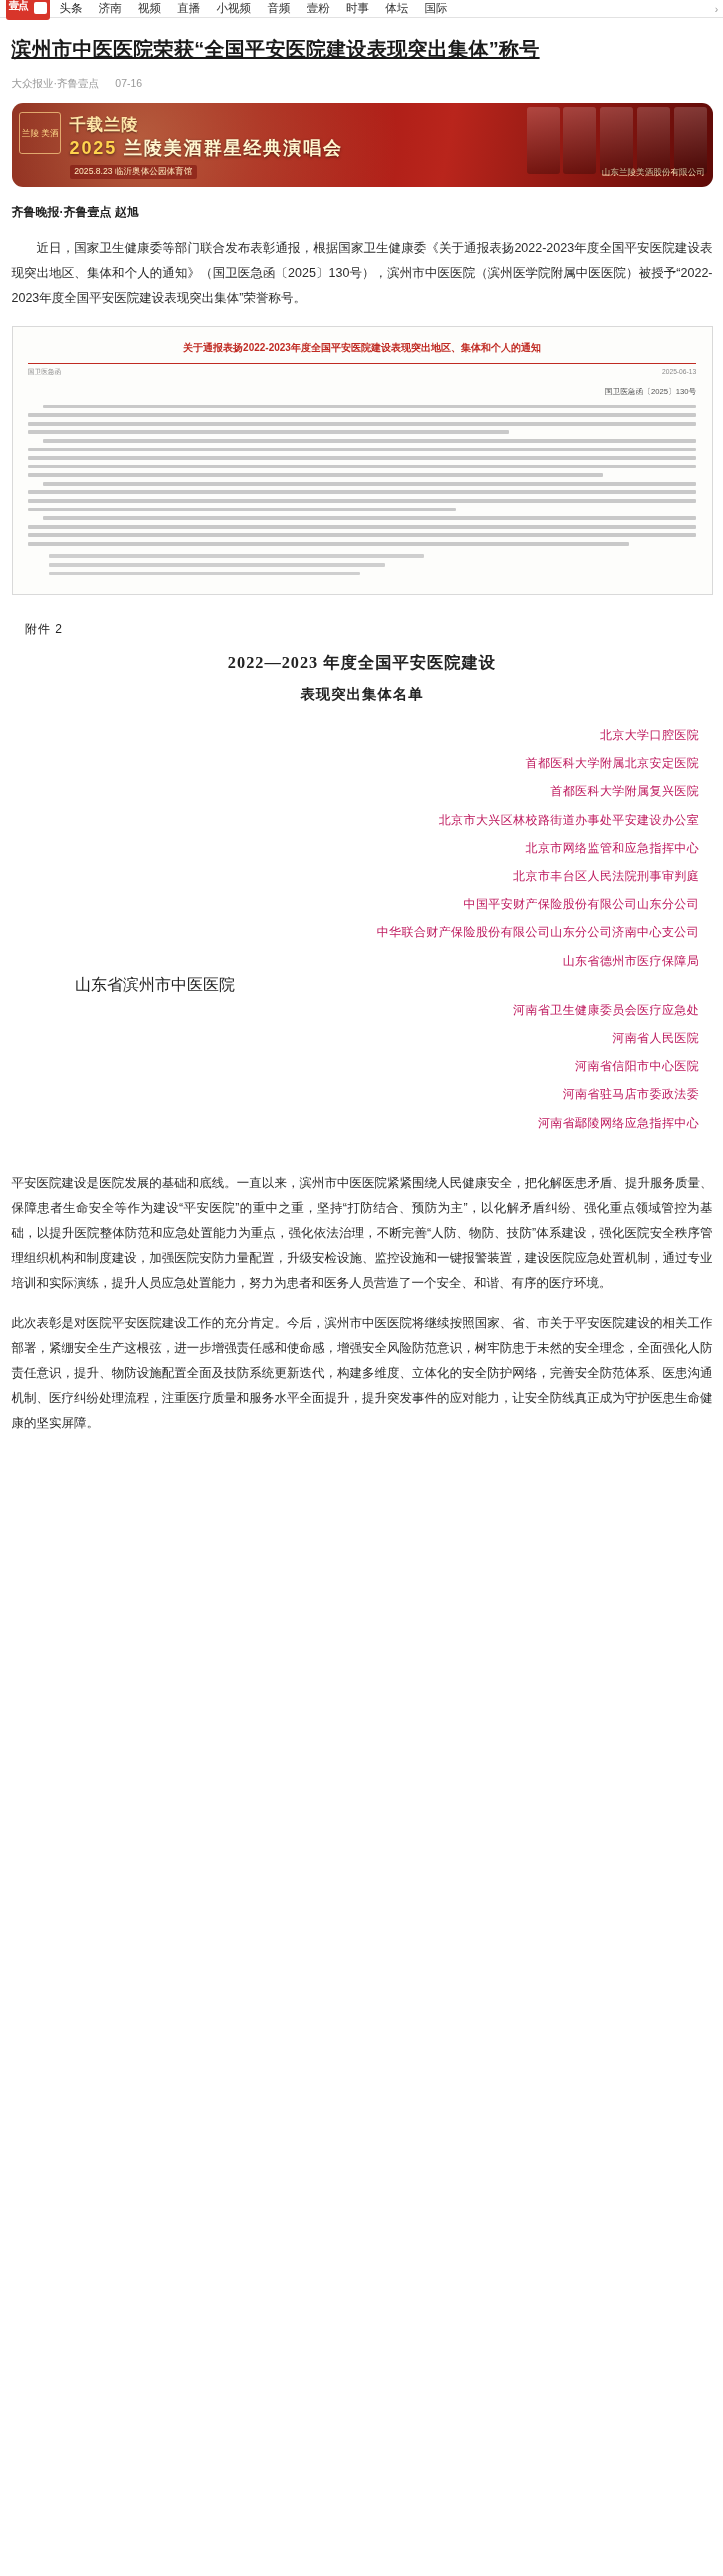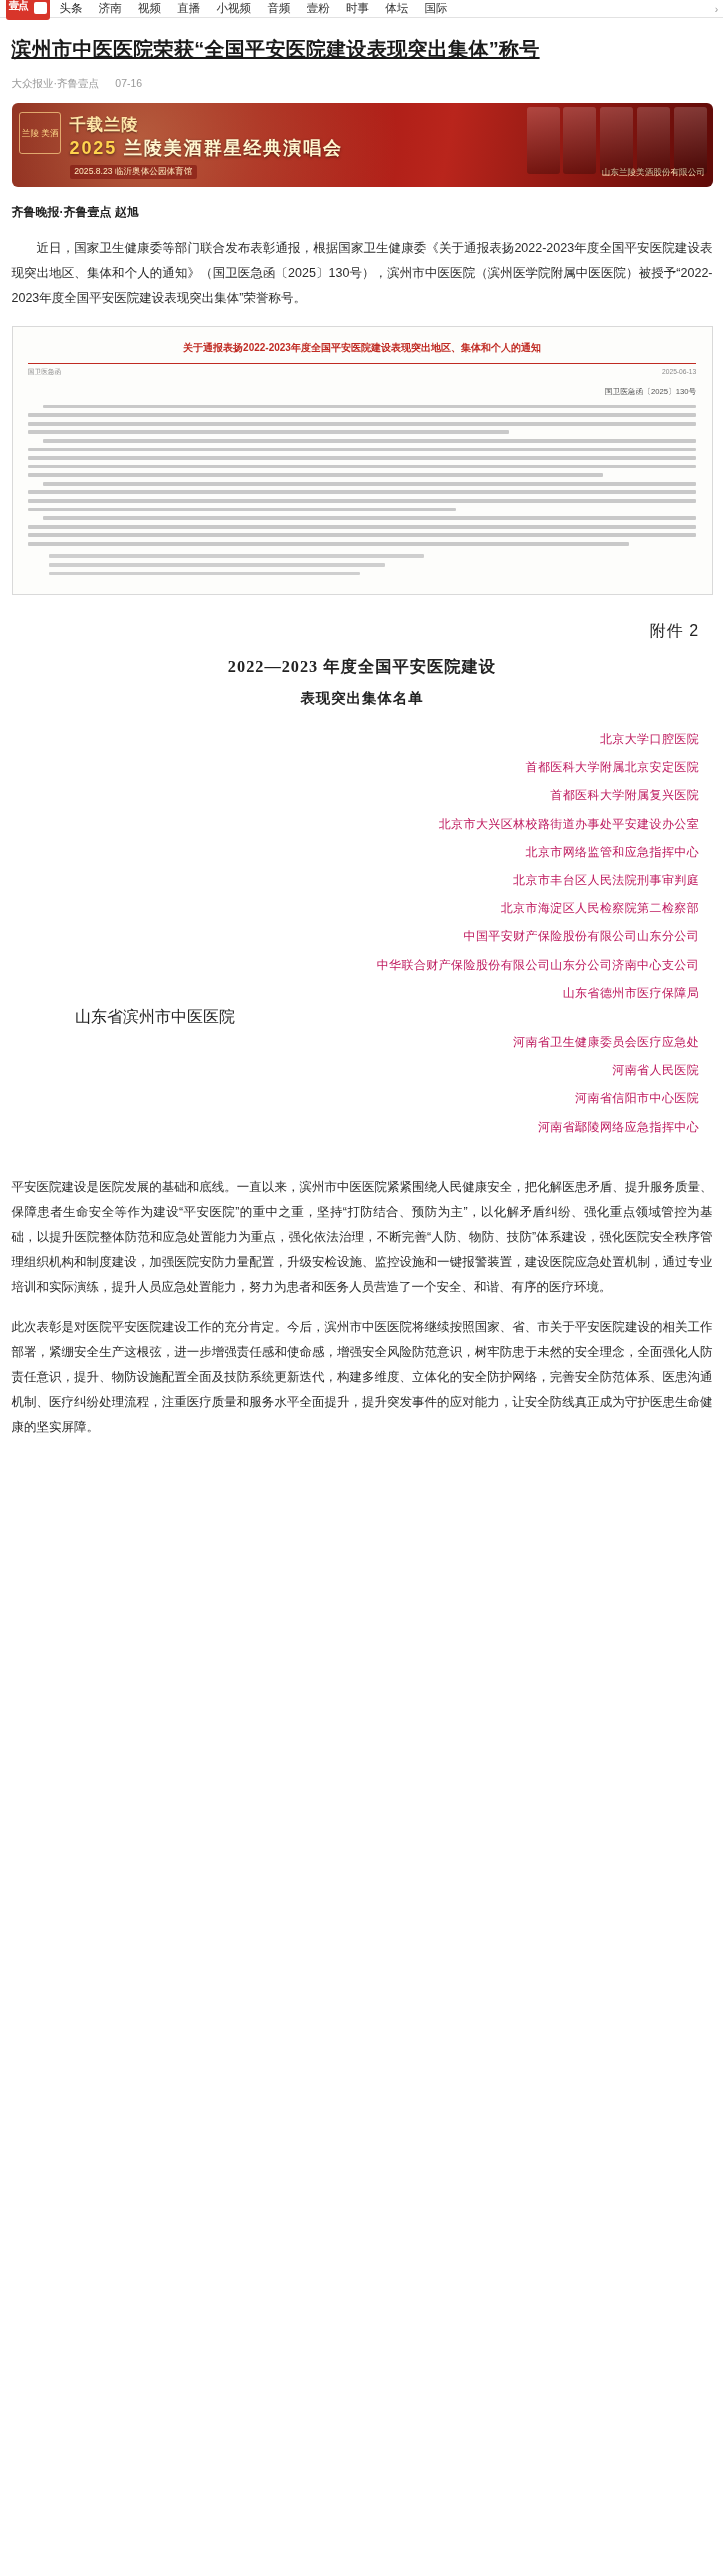--- a/index.html
+++ b/index.html
@@ -77,21 +77,21 @@
     font-size: 10.5px;
     color: #999;
   }
   .byline .date { margin-left: 13.4px; }
 
   
   .ad {
     position: relative;
     height: 84px;
     margin: 3.8px 0 15.3px 0;
-    border-radius: 6px;
+    border-radius: 11px;
     overflow: hidden;
     background:
       radial-gradient(circle at 18% 45%, rgba(255,230,150,0.35) 0%, rgba(255,230,150,0) 45%),
       linear-gradient(100deg, #7c0f0b 0%, #9e1410 35%, #b9251c 62%, #5e0a07 100%);
   }
   .ad .ad-left {
     position: absolute; left: 7.7px; top: 9.6px;
     width: 42px; height: 42px;
     border: 1px solid rgba(255,215,140,0.7);
     border-radius: 2.9px;
@@ -201,22 +201,22 @@
     margin: 4.8px 0;
   }
 
   
   .doc-list {
     padding: 17px 13.4px 19px 13.4px;
     margin: 0 0 15.3px 0;
     background: #fff;
   }
   .doc-list .dl-att {
-    text-align: right;
-    font-size: 16px;
+    text-align: left;
+    font-size: 12px;
     color: #222;
     margin-bottom: 13.4px;
     letter-spacing: 1px;
   }
   .doc-list .dl-h1 {
     text-align: center;
     font-size: 16.3px;
     font-weight: bold;
     letter-spacing: 1px;
     margin-bottom: 11.5px;
@@ -341,37 +341,37 @@
     <div class="dl-h1">2022—2023 年度全国平安医院建设</div>
     <div class="dl-h2">表现突出集体名单</div>
 
     <ul>
       <li>北京大学口腔医院</li>
       <li>首都医科大学附属北京安定医院</li>
       <li>首都医科大学附属复兴医院</li>
       <li>北京市大兴区林校路街道办事处平安建设办公室</li>
       <li>北京市网络监管和应急指挥中心</li>
       <li>北京市丰台区人民法院刑事审判庭</li>
-      <li>北京市海淀区人民检察院第二检察部</li>
     </ul>
 
     <ul>
       <li>中国平安财产保险股份有限公司山东分公司</li>
       <li>中华联合财产保险股份有限公司山东分公司济南中心支公司</li>
       <li>山东省德州市医疗保障局</li>
     </ul>
 
     <div class="boxed-wrap">
       <span class="boxed">山东省滨州市中医医院</span>
     </div>
 
     <ul>
       <li>河南省卫生健康委员会医疗应急处</li>
       <li>河南省人民医院</li>
       <li>河南省信阳市中心医院</li>
+      <li>河南省驻马店市委政法委</li>
       <li>河南省鄢陵网络应急指挥中心</li>
     </ul>
   </div>
 
   <p class="body" style="text-indent:0">平安医院建设是医院发展的基础和底线。一直以来，滨州市中医医院紧紧围绕人民健康安全，把化解医患矛盾、提升服务质量、保障患者生命安全等作为建设“平安医院”的重中之重，坚持“打防结合、预防为主”，以化解矛盾纠纷、强化重点领域管控为基础，以提升医院整体防范和应急处置能力为重点，强化依法治理，不断完善“人防、物防、技防”体系建设，强化医院安全秩序管理组织机构和制度建设，加强医院安防力量配置，升级安检设施、监控设施和一键报警装置，建设医院应急处置机制，通过专业培训和实际演练，提升人员应急处置能力，努力为患者和医务人员营造了一个安全、和谐、有序的医疗环境。</p>
   <p class="body" style="text-indent:0">此次表彰是对医院平安医院建设工作的充分肯定。今后，滨州市中医医院将继续按照国家、省、市关于平安医院建设的相关工作部署，紧绷安全生产这根弦，进一步增强责任感和使命感，增强安全风险防范意识，树牢防患于未然的安全理念，全面强化人防责任意识，提升、物防设施配置全面及技防系统更新迭代，构建多维度、立体化的安全防护网络，完善安全防范体系、医患沟通机制、医疗纠纷处理流程，注重医疗质量和服务水平全面提升，提升突发事件的应对能力，让安全防线真正成为守护医患生命健康的坚实屏障。</p>
 
 </div>
 
 

